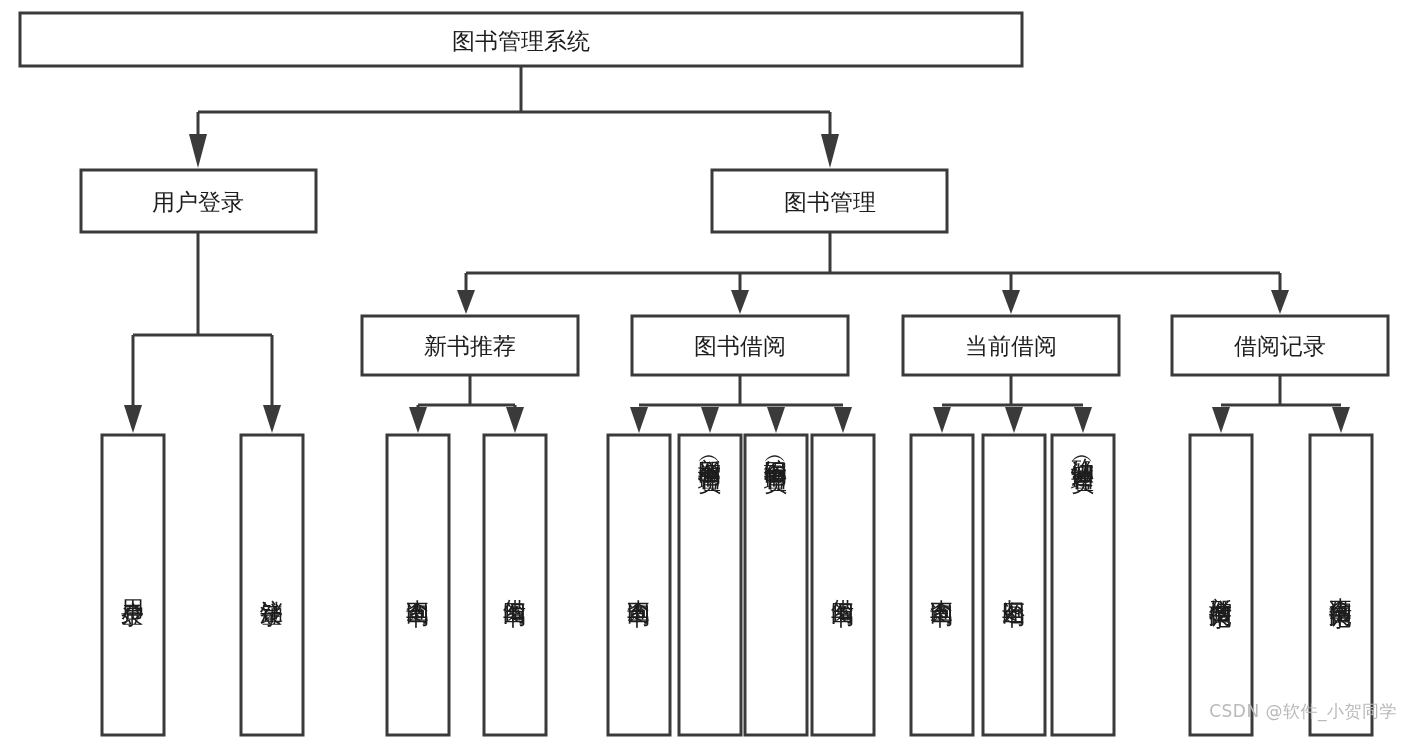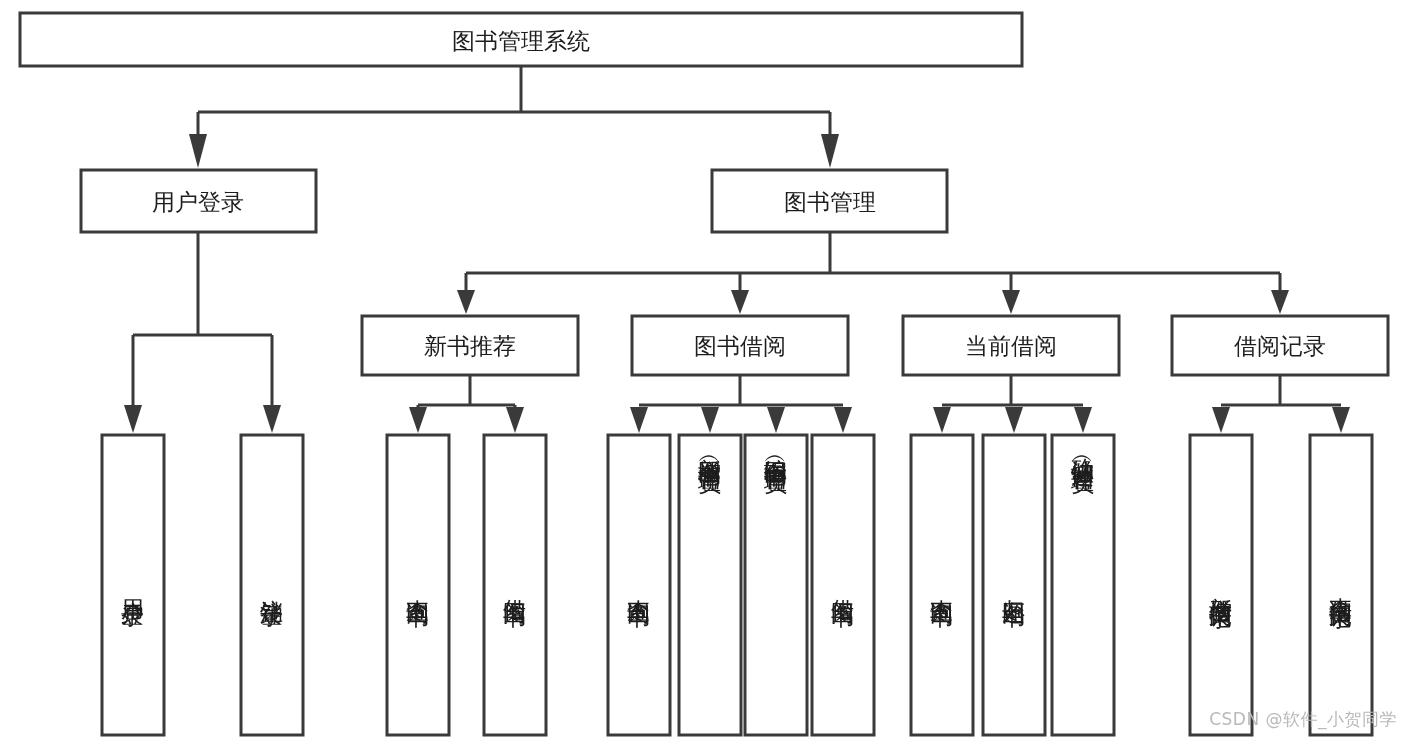--- a/index.html
+++ b/index.html
@@ -61,21 +61,21 @@
     font-family: "DejaVu Sans", "Liberation Sans", sans-serif;
     font-size: 23px;
     line-height: 1.22;
     color: #1d1d1d;
     letter-spacing: 2px;
     white-space: nowrap;
   }
   #watermark {
     position: absolute;
     right: 8px;
-    bottom: 16px;
+    bottom: 24px;
     font-family: "DejaVu Sans", "Liberation Sans", sans-serif;
     font-size: 17px;
     color: #b9b9b9;
     letter-spacing: 0.5px;
     white-space: nowrap;
   }
 </style>
 </head>
 <body>
 

